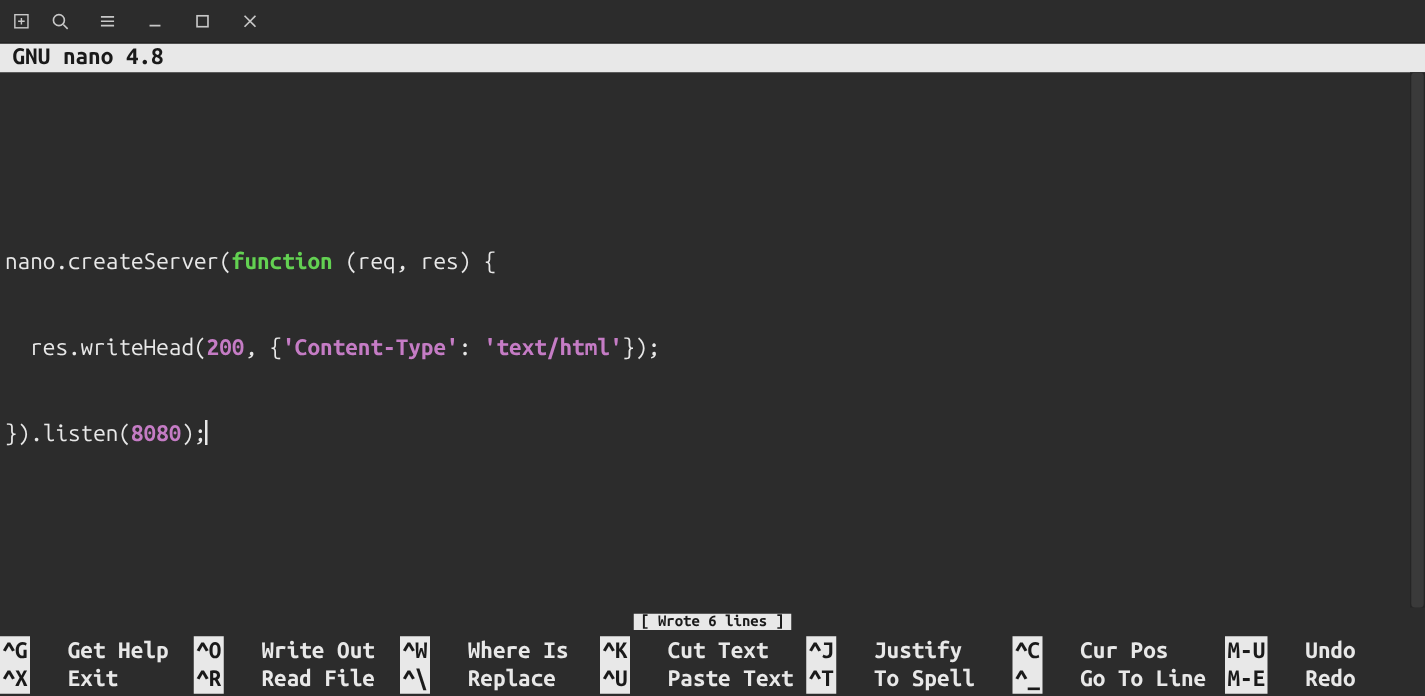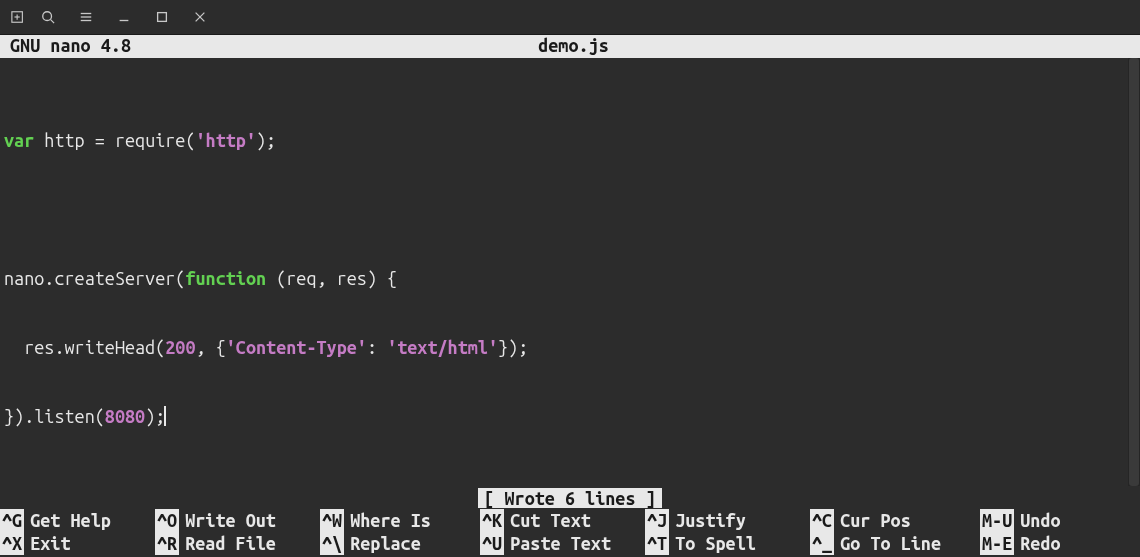--- a/index.html
+++ b/index.html
@@ -28,29 +28,29 @@
     .plain    { color: #e8e8e8; }
     .str      { color: #c57cc5; font-weight: bold;}          
     .num      { color: #c57cc5; font-weight: bold;}          
     .cursor::after { content:''; display:inline-block; width:2px; height:20px; background:#e8e8e8; vertical-align: -3px; margin-left:-1px;}
 
     
     .scrollbar { position:absolute; right:-12px; top:0; width:12px; height:100%; background:#252525; }
     .scrollbar-thumb{ position:absolute; left:1px; top:0; width:10px; height:100%; background:#3a3a3a; border-radius:3px;}
 
     
-    .status-row { height: 23px; display:flex; align-items:center; justify-content:center; font-size:18px; font-weight:bold;}
+    .status-row { height: 23px; display:flex; align-items:center; justify-content:center; font-size:12px; font-weight:bold;}
     .status-msg { background:#e8e8e8; color:#1a1a1a; padding: 0 6px; }
 
     
     .help { font-size: 18px; line-height:23px; font-weight:bold; font-family:'Ubuntu Mono',monospace; padding-bottom:2px;}
     .help-row { display: grid; grid-template-columns: 155px 165px 160px 165px 165px 170px 160px; height:23px; align-items:center;}
     .help-cell { display:flex; align-items:center; gap:0;}
     .help-key { background:#e8e8e8; color:#1a1a1a; padding: 0 2px; margin-right:6px; min-width:24px; text-align:center;}
-    .help-label { color:#e8e8e8; }
+    .help-label { color:#e8e8e8;margin-left:24px; }
   </style>
 </head>
 <body>
 
 <div class="titlebar">
   <div class="titlebar-left">
     <span class="titlebar-icon">
       <svg viewBox="0 0 16 16">
           <rect x="1" y="2" width="12" height="12" fill="none" stroke="#c8c8c8" stroke-width="1.3"></rect>
           <line x1="7" y1="5" x2="7" y2="11" stroke="#c8c8c8" stroke-width="1.3"></line>
@@ -86,27 +86,25 @@
       <svg viewBox="0 0 16 16">
           <line x1="3" y1="3" x2="13" y2="13" stroke="#c8c8c8" stroke-width="1.5"></line>
           <line x1="13" y1="3" x2="3" y2="13" stroke="#c8c8c8" stroke-width="1.5"></line>
         </svg>
     </span>
   </div>
 </div>
 
 <div class="nano-header">
   <div class="nano-header-left">GNU nano 4.8</div>
-  <div class="nano-header-center">demo.js</div>
   <div class="nano-header-right"></div>
 </div>
 
 <div class="editor">
   <div class="scrollbar"><div class="scrollbar-thumb"></div></div>
-  <div class="line"><span class="kw-var">var</span><span class="plain"> http = require(</span><span class="str">'http'</span><span class="plain">);</span></div>
   <div class="line"></div>
   <div class="line"><span class="plain">nano.createServer(</span><span class="kw-func">function</span><span class="plain"> (req, res) {</span></div>
   <div class="line"><span class="plain">  res.writeHead(</span><span class="num">200</span><span class="plain">, {</span><span class="str">'Content-Type'</span><span class="plain">: </span><span class="str">'text/html'</span><span class="plain">});</span></div>
   <div class="line cursor"><span class="plain">}).listen(</span><span class="num">8080</span><span class="plain">);</span></div>
 </div>
 
 <div class="status-row">
   <span class="status-msg">[ Wrote 6 lines ]</span>
 </div>
 

